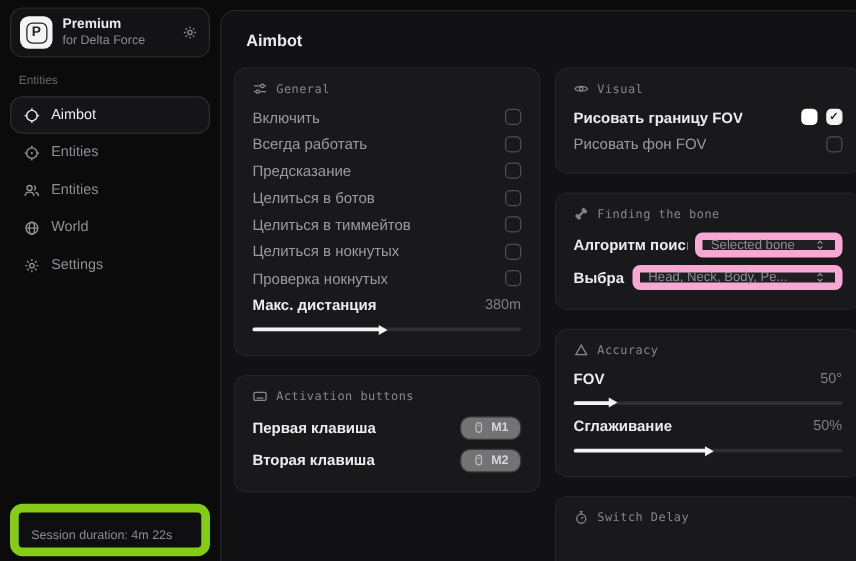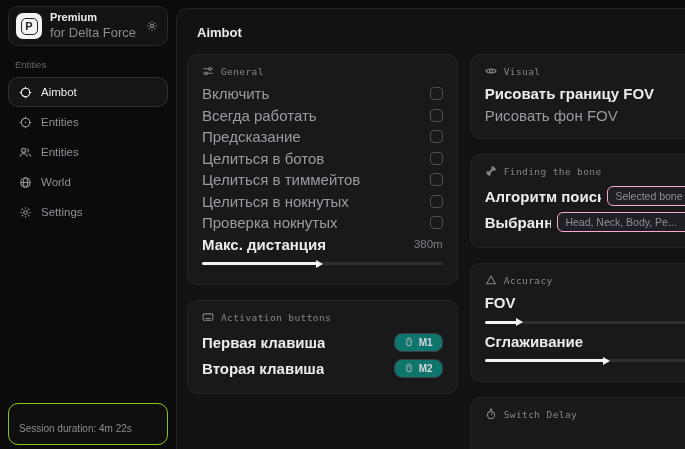--- a/index.html
+++ b/index.html
@@ -9,67 +9,67 @@
 
   
   .sidebar { flex:0 0 176px; padding:6px 8px 4px; display:flex; flex-direction:column; }
   .brand-card { height:40px; border:1px solid #2a2a2e; border-radius:10px; background:#131315;
     display:flex; align-items:center; gap:8px; padding:0 9px 0 7px; }
   .logo { width:26px; height:26px; background:#f4f4f5; border-radius:7px; display:grid; place-items:center; flex:0 0 auto; }
   .logo-inner { width:17px; height:17px; border:1.5px solid #232326; border-radius:5px;
     display:grid; place-items:center; font-size:11px; font-weight:bold; color:#232326; }
   .brand-text { flex:1; line-height:1.25; }
   .brand-title { font-size:11px; font-weight:bold; color:#ececf0; }
-  .brand-sub { font-size:13px; color:#8b8b92; }
+  .brand-sub { font-size:10px; color:#8b8b92; }
   .brand-gear { color:#8b8b92; display:grid; place-items:center; }
   .category { font-size:9.5px; color:#66666d; margin:13px 0 7px 7px; }
   .nav-item { height:30px; display:flex; align-items:center; gap:9px; padding:0 10px;
     border-radius:10px; border:1px solid transparent; color:#8f8f96; font-size:11.5px; margin-bottom:0; }
   .nav-item .nicon { display:grid; place-items:center; }
   .nav-item.active { border-color:#2f2f34; background:#151517; color:#ececf0; }
-  .session-card { margin-top:auto; height:42px; border:1px solid #84cc16; border-radius:10px;
+  .session-card { margin-top:auto; height:42px; border:7px solid #84cc16; border-radius:10px;
     background:#0f0f11; display:flex; align-items:center; padding:8px 10px 0; font-size:10px; color:#8b8b92; }
 
   
   .panel { flex:1; margin:8px 8px 0 0; min-height:470px; background:#121214;
     border:1px solid #252529; border-radius:12px; padding:12px 4px 0 10px; }
   .page-title { font-size:13px; font-weight:bold; color:#ececf0; margin:4px 0 14px 10px; }
   .columns { display:flex; gap:12px; }
   .col { flex:1; min-width:0; display:flex; flex-direction:column; gap:15px; }
 
   .card { background:#19191c; border:1px solid #242428; border-radius:10px; padding:10px 14px 12px; }
   .card-head { display:flex; align-items:center; gap:7px; margin-bottom:6px;
     font-family:"DejaVu Sans Mono", monospace; font-size:9.5px; letter-spacing:0.4px; color:#85858c; }
   .hicon { display:grid; place-items:center; color:#85858c; }
 
   .row { display:flex; align-items:center; justify-content:space-between; height:21.5px; }
   .row.tall { height:26px; }
-  .lbl { font-size:15px; color:#9a9aa1; white-space:nowrap; overflow:hidden; }
+  .lbl { font-size:12px; color:#9a9aa1; white-space:nowrap; overflow:hidden; }
   .lbl.strong { color:#ececf0; font-weight:bold; }
   .val { font-size:11.5px; color:#7e7e85; flex:0 0 auto; margin-left:8px; }
 
   .checkbox { width:13px; height:13px; border:1.5px solid #4d4d54; border-radius:4px; flex:0 0 auto;
     display:grid; place-items:center; }
   .checkbox.checked { background:#f4f4f5; border-color:#f4f4f5; }
   .checkbox.checked::after { content:"\2713"; font-size:9px; font-weight:bold; color:#1a1a1c; line-height:1; }
   .swatch { width:13px; height:13px; border-radius:4px; background:#ffffff; flex:0 0 auto; }
   .right-group { display:flex; align-items:center; gap:7px; flex:0 0 auto; margin-left:8px; }
 
   .slider { height:3px; background:#2e2e33; border-radius:2px; margin:7px 0 7px; position:relative; }
   .slider .fill { position:absolute; left:0; top:0; height:100%; background:#f4f4f5; border-radius:2px; }
   .slider .fill::after { content:""; position:absolute; right:-5px; top:50%; transform:translateY(-50%);
     border-left:7px solid #f4f4f5; border-top:4px solid transparent; border-bottom:4px solid transparent; }
 
   .keybtn { display:flex; align-items:center; gap:5px; height:19px; padding:0 9px;
-    background:#0f766e; border:1px solid #3a3a40; border-radius:8px;
+    background:#737373; border:1px solid #3a3a40; border-radius:8px;
     font-size:10px; font-weight:bold; color:#d6d6db; flex:0 0 auto; }
   .keybtn .kicon { display:grid; place-items:center; color:#b9b9c0; }
 
   .dropdown { display:flex; align-items:center; justify-content:space-between; gap:5px; height:20px;
-    padding:0 7px; background:#202024; border:1px solid #f9a8d4; border-radius:6px;
+    padding:0 7px; background:#202024; border:6px solid #f9a8d4; border-radius:6px;
     font-size:10.5px; color:#8e8e95; flex:0 0 auto; margin-left:6px; }
   .dropdown .dtext { white-space:nowrap; overflow:hidden; }
   .dropdown.narrow { width:118px; }
   .dropdown.wide { width:168px; }
   svg { display:block; }
 </style>
 </head>
 <body>
 
 <div class="app">

